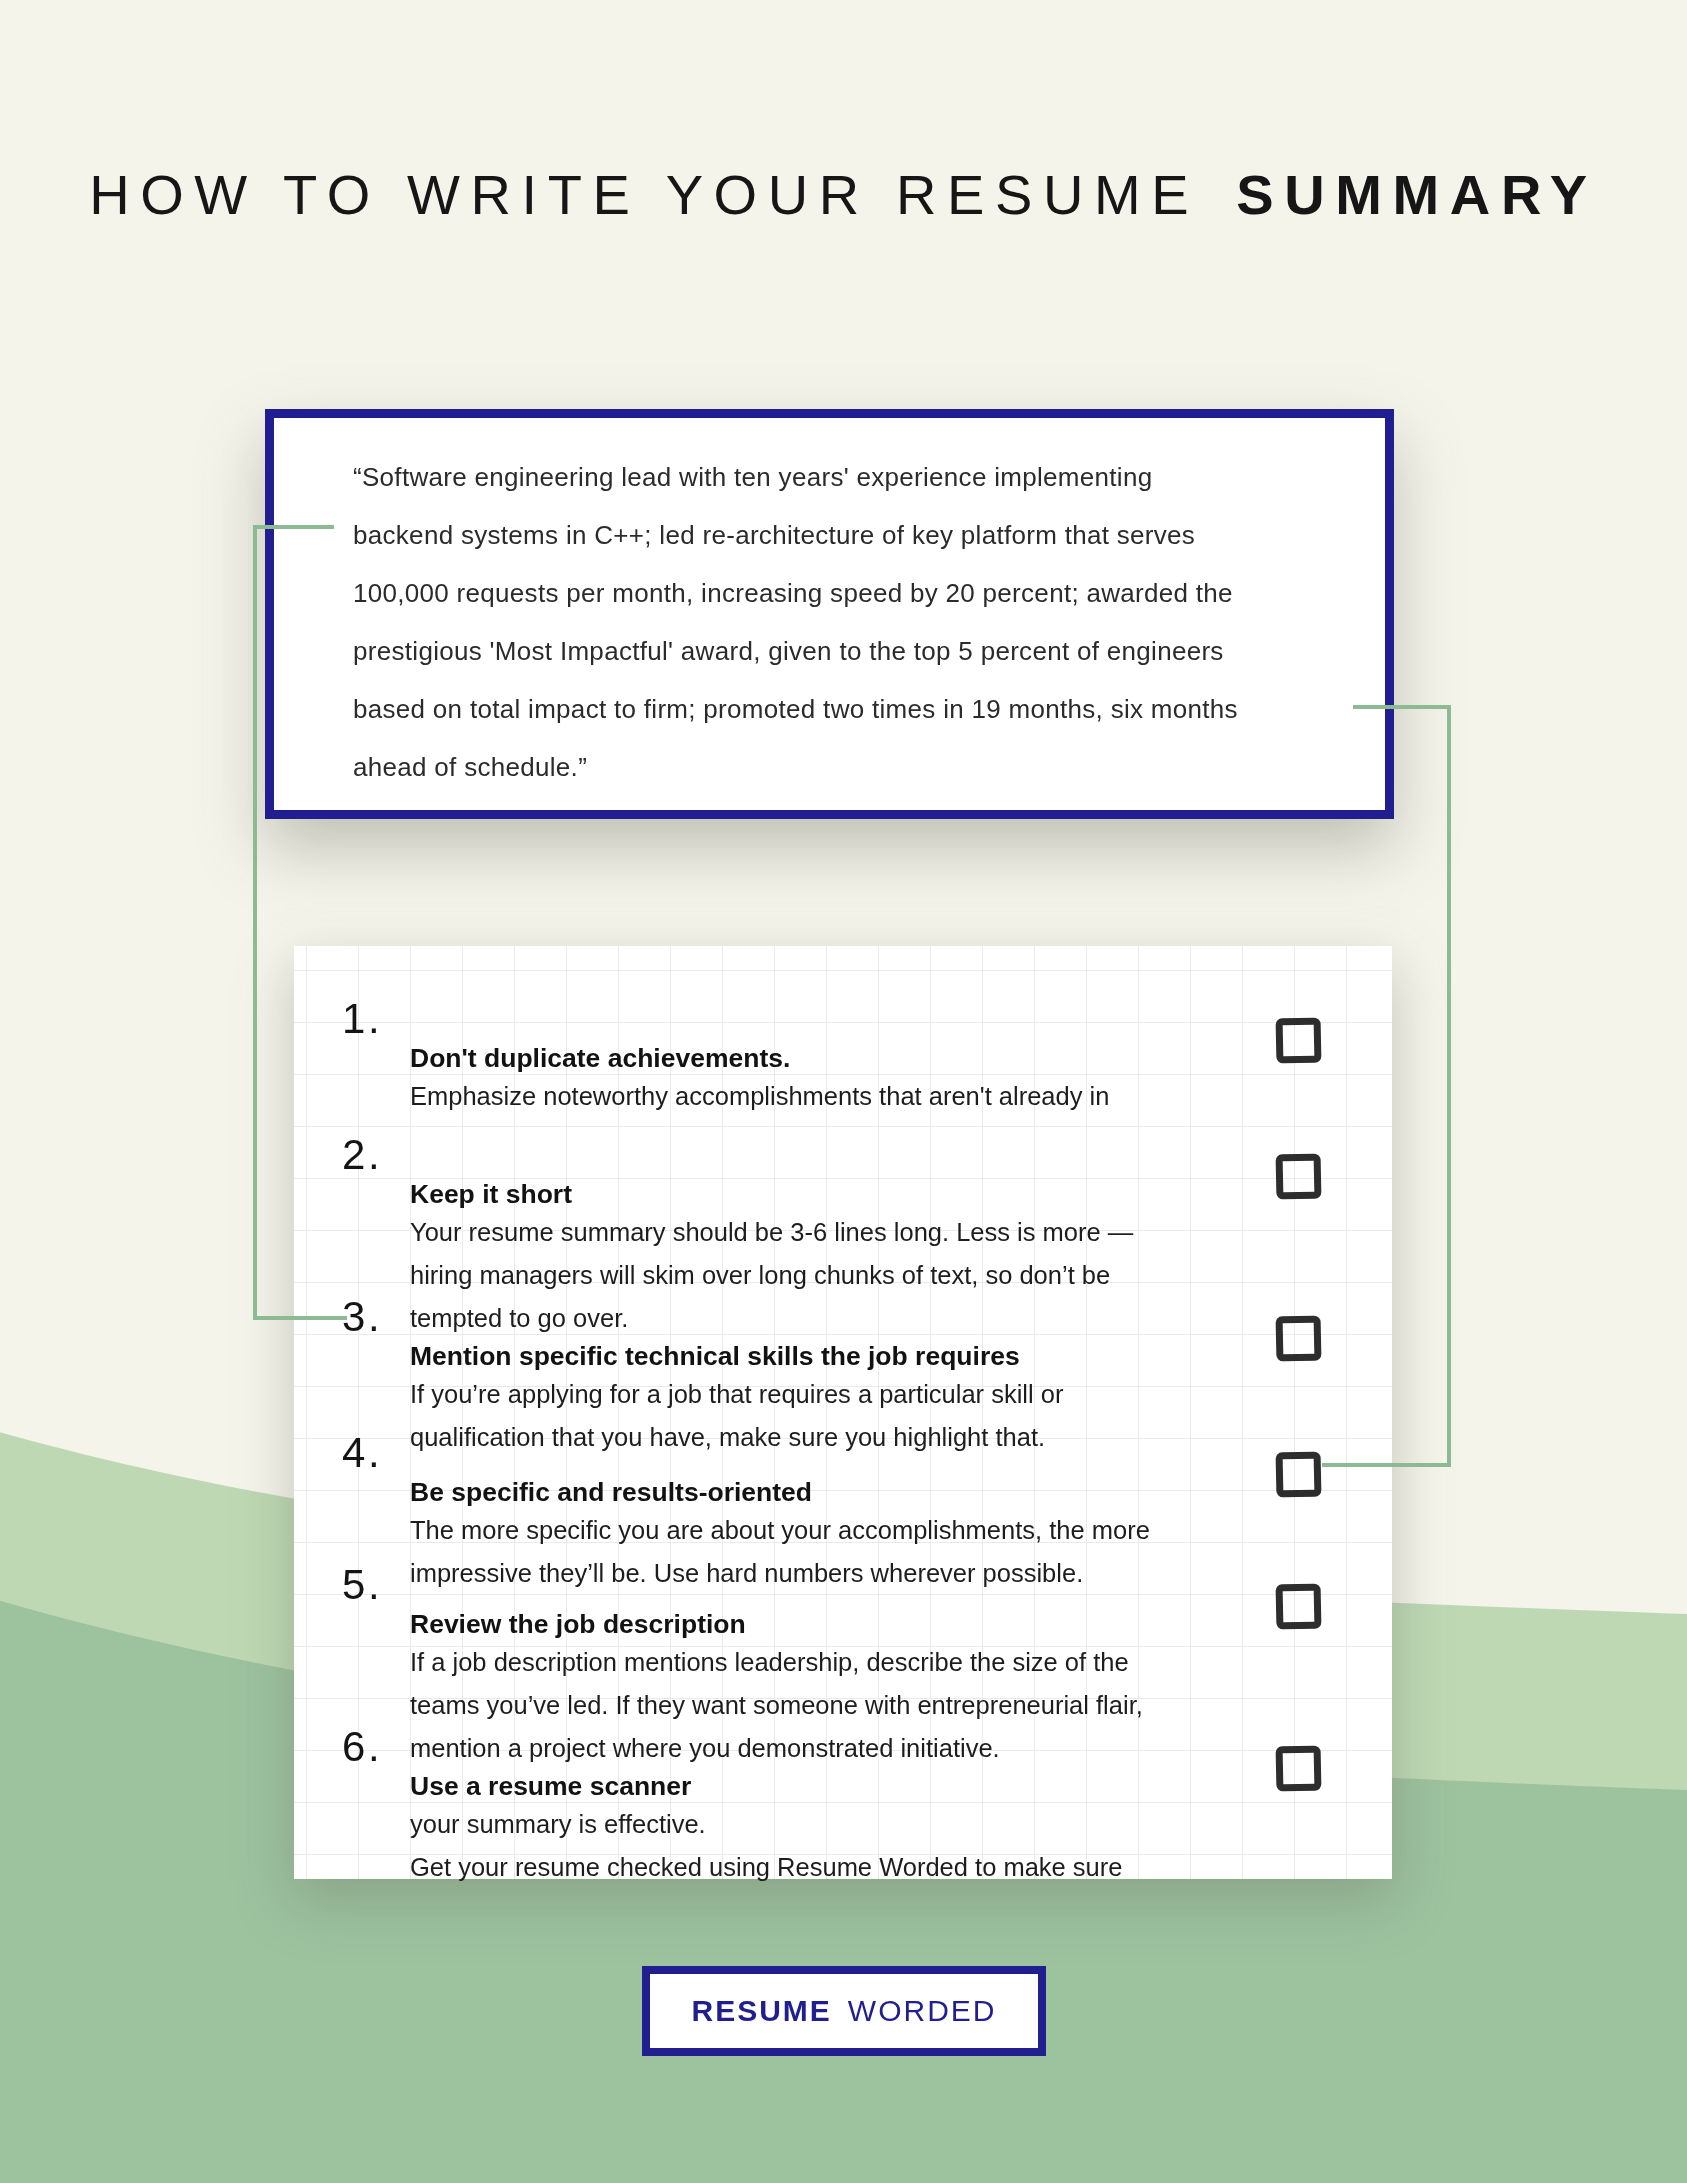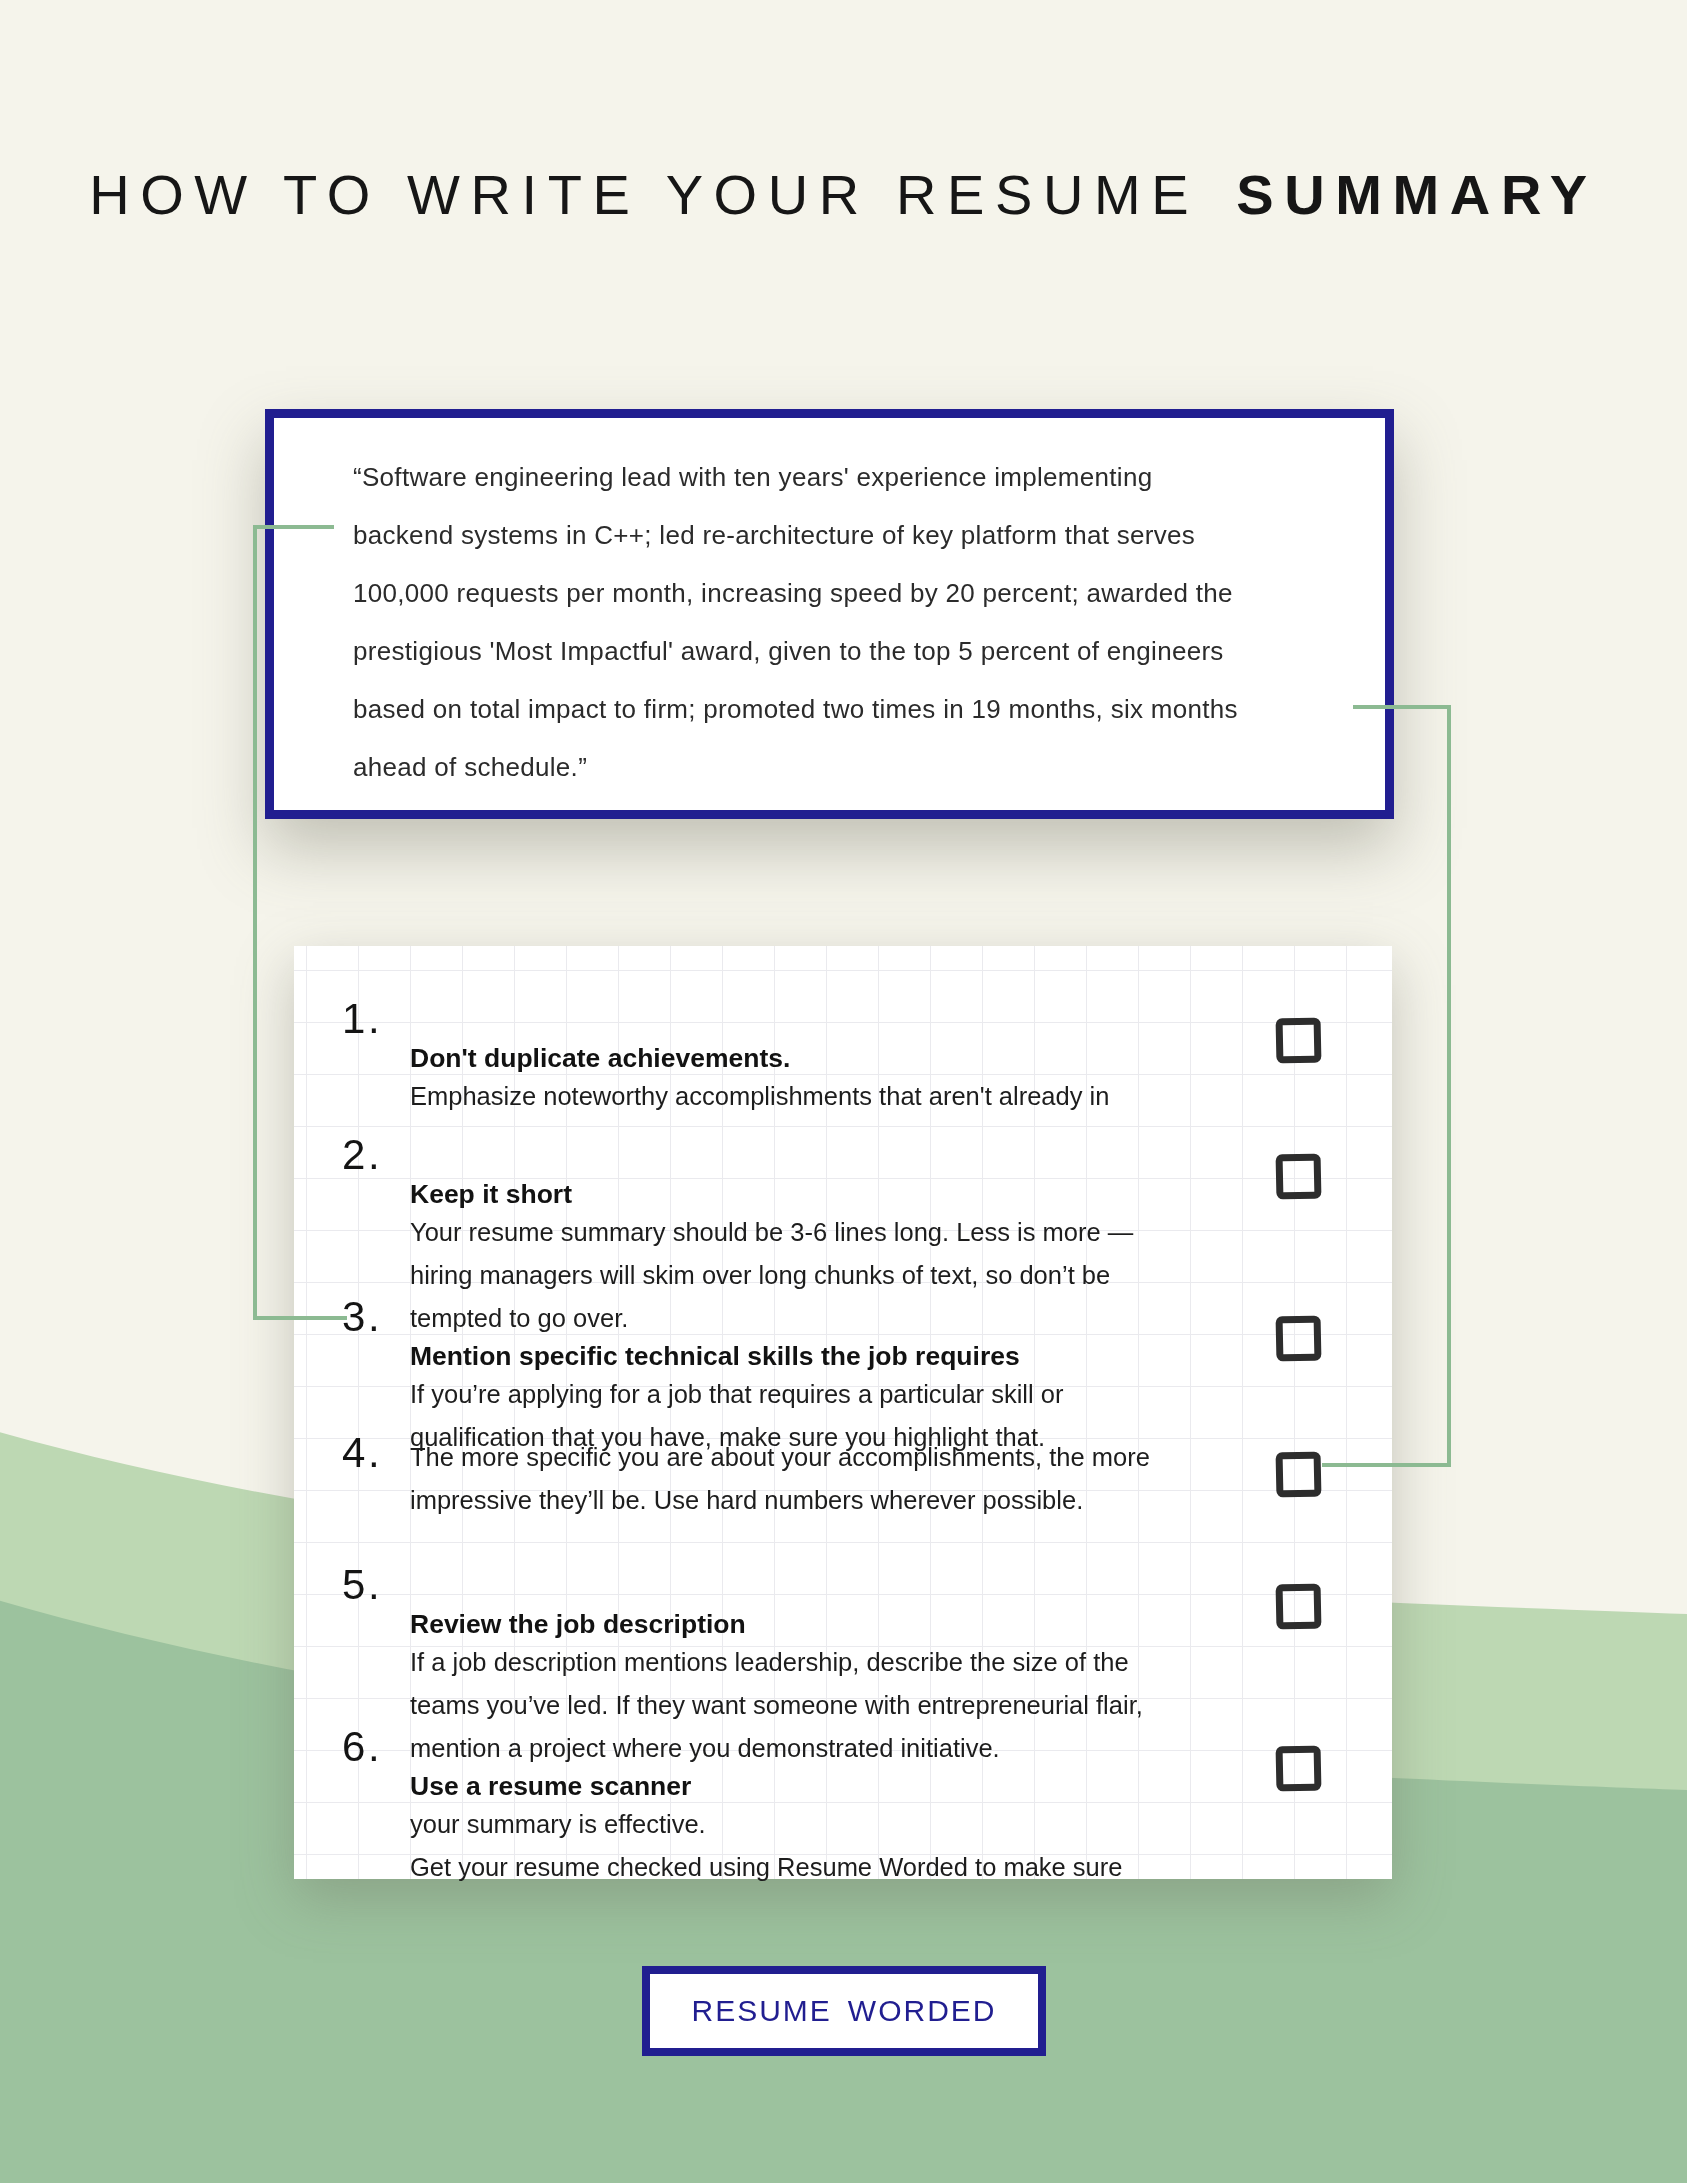--- a/index.html
+++ b/index.html
@@ -92,21 +92,21 @@
     position:absolute;left:642px;top:1966px;width:404px;height:90px;
     box-sizing:border-box;
     background:#ffffff;
     border:8px solid #211e90;
     display:flex;align-items:center;justify-content:center;
     z-index:5;
   }
   .badge-text{
     font-size:30px;color:#211e90;letter-spacing:2px;white-space:nowrap;
   }
-  .badge-text .b-bold{font-weight:normal;margin-right:16px;}
+  .badge-text .b-bold{font-weight:bold;margin-right:16px;}
 </style>
 </head>
 <body>
 
 <svg class="waves" viewBox="0 0 2550 3300" preserveAspectRatio="none" aria-hidden="true">
   <path fill="#bdd8b3" d="M0,2165 C500,2305 1100,2365 1700,2402 C2060,2424 2360,2432 2550,2440 L2550,3300 L0,3300 Z"></path>
   <path fill="#9cc29e" d="M0,2420 C500,2565 1100,2632 1700,2666 C2100,2690 2400,2700 2550,2706 L2550,3300 L0,3300 Z"></path>
 </svg>
 
 <div class="main-title">
@@ -161,20 +161,21 @@
       <div class="ititle">Mention specific technical skills the job requires</div>
       <div class="iline">If you’re applying for a job that requires a particular skill or</div>
       <div class="iline">qualification that you have, make sure you highlight that.</div>
     </div>
     <div class="cbx"></div>
   </div>
 
   <div class="item" style="top:490px">
     <div class="num">4.</div>
     <div class="itext">
+      <div class="ititle">Be specific and results-oriented</div>
       <div class="iline">The more specific you are about your accomplishments, the more</div>
       <div class="iline">impressive they’ll be. Use hard numbers wherever possible.</div>
     </div>
     <div class="cbx"></div>
   </div>
 
   <div class="item" style="top:622px">
     <div class="num">5.</div>
     <div class="itext">
       <div class="ititle">Review the job description</div>

